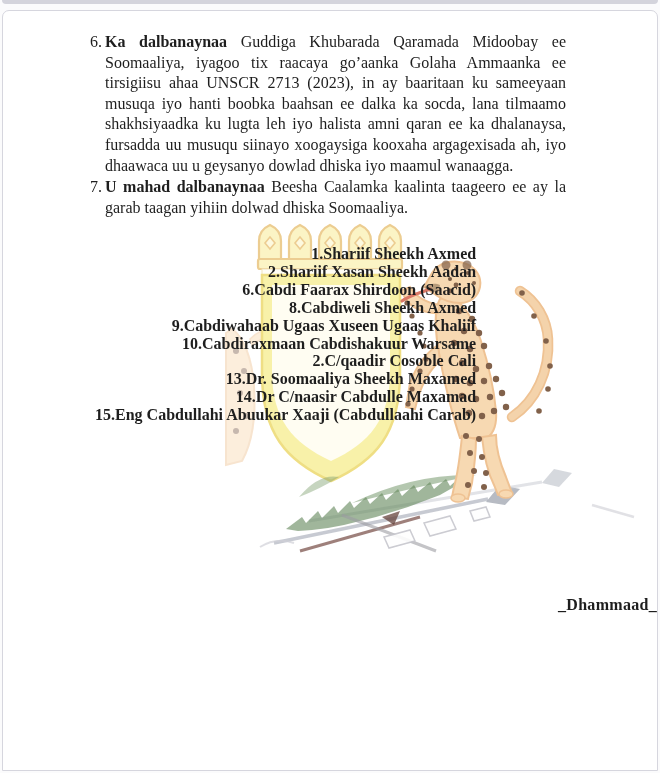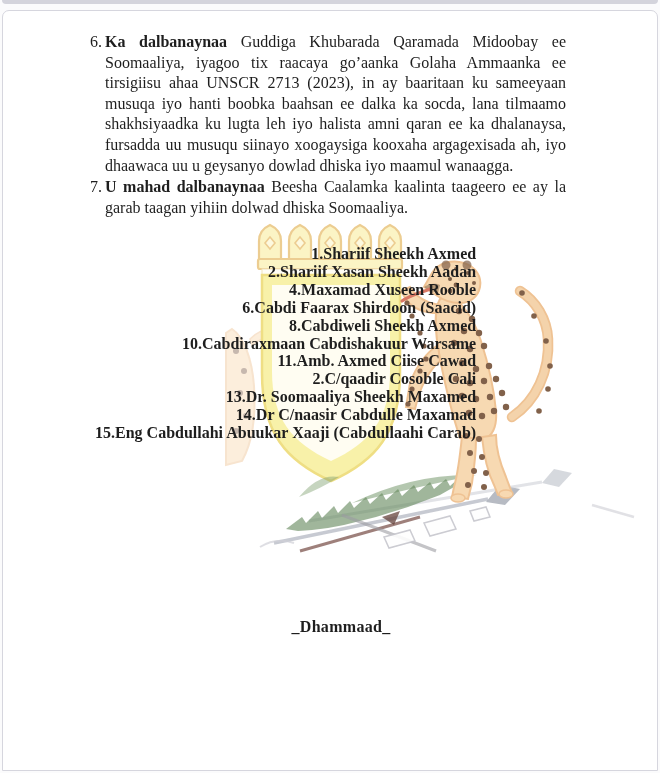--- a/index.html
+++ b/index.html
@@ -30,22 +30,22 @@
   .para{position:relative;text-align:justify;margin-bottom:1px;}
   .pnum{position:absolute;left:-15px;top:0;}
   .plead{font-weight:bold;}
   .names{
     position:absolute;left:80px;top:234px;
     font-size:16px;font-weight:bold;line-height:17.9px;text-align:right;
   }
   .nrow{white-space:nowrap;}
   .nnum{display:inline-block;min-width:32px;}
   .dhammaad{
-    position:absolute;left:22px;right:0;top:607px;
-    text-align:center;font-size:16px;font-weight:bold;letter-spacing:.3px;
+    position:absolute;left:22px;right:0;top:585px;
+    text-align:right;font-size:16px;font-weight:bold;letter-spacing:.3px;
   }
 </style>
 </head>
 <body>
 
 <div class="prev-page-edge"></div>
 
 <div class="page">
 
   <div class="watermark">
@@ -193,25 +193,24 @@
         <span class="pnum">6.</span><span class="plead">Ka dalbanaynaa</span><span> Guddiga Khubarada Qaramada Midoobay ee Soomaaliya, iyagoo tix raacaya go’aanka Golaha Ammaanka ee tirsigiisu ahaa UNSCR 2713 (2023), in ay baaritaan ku sameeyaan musuqa iyo hanti boobka baahsan ee dalka ka socda, lana tilmaamo shakhsiyaadka ku lugta leh iyo halista amni qaran ee ka dhalanaysa, fursadda uu musuqu siinayo xoogaysiga kooxaha argagexisada ah, iyo dhaawaca uu u geysanyo dowlad dhiska iyo maamul wanaagga.</span>
       </div>
       <div class="para">
         <span class="pnum">7.</span><span class="plead">U mahad dalbanaynaa</span><span> Beesha Caalamka kaalinta taageero ee ay la garab taagan yihiin dolwad dhiska Soomaaliya.</span>
       </div>
     </div>
 
     <div class="names">
       <div class="nrow"><span class="nnum">1.</span><span>Shariif Sheekh Axmed</span></div>
       <div class="nrow"><span class="nnum">2.</span><span>Shariif Xasan Sheekh Aadan</span></div>
-      <div class="nrow"><span class="nnum">4.</span><span>Maxamad Xuseen Rooble</span></div>
       <div class="nrow"><span class="nnum">6.</span><span>Cabdi Faarax Shirdoon (Saacid)</span></div>
       <div class="nrow"><span class="nnum">8.</span><span>Cabdiweli Sheekh Axmed</span></div>
+      <div class="nrow"><span class="nnum">9.</span><span>Cabdiwahaab Ugaas Xuseen Ugaas Khaliif</span></div>
       <div class="nrow"><span class="nnum">10.</span><span>Cabdiraxmaan Cabdishakuur Warsame</span></div>
-      <div class="nrow"><span class="nnum">11.</span><span>Amb. Axmed Ciise Cawad</span></div>
       <div class="nrow"><span class="nnum">2.</span><span>C/qaadir Cosoble Cali</span></div>
       <div class="nrow"><span class="nnum">13.</span><span>Dr. Soomaaliya Sheekh Maxamed</span></div>
       <div class="nrow"><span class="nnum">14.</span><span>Dr C/naasir Cabdulle Maxamad</span></div>
       <div class="nrow"><span class="nnum">15.</span><span>Eng Cabdullahi Abuukar Xaaji (Cabdullaahi Carab)</span></div>
     </div>
 
     <div class="dhammaad">_Dhammaad_</div>
 
   </div>
 </div>

